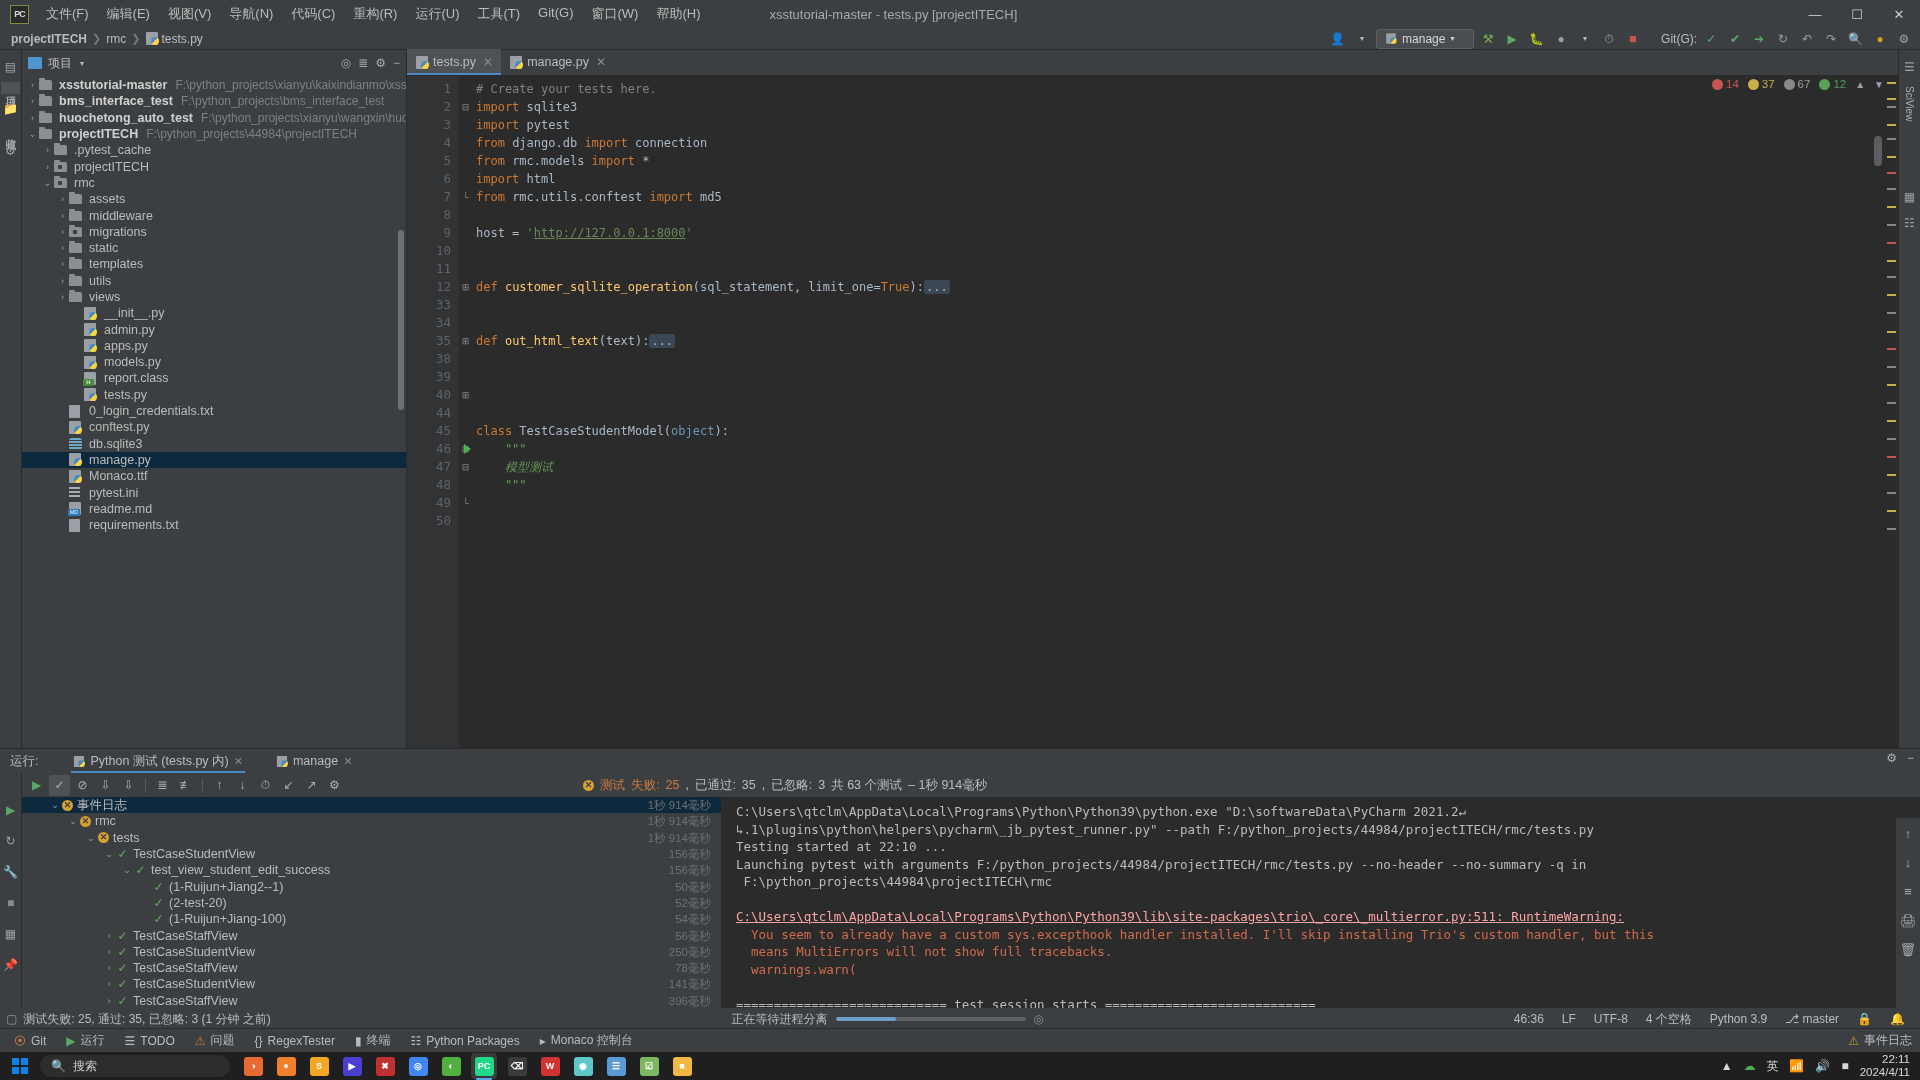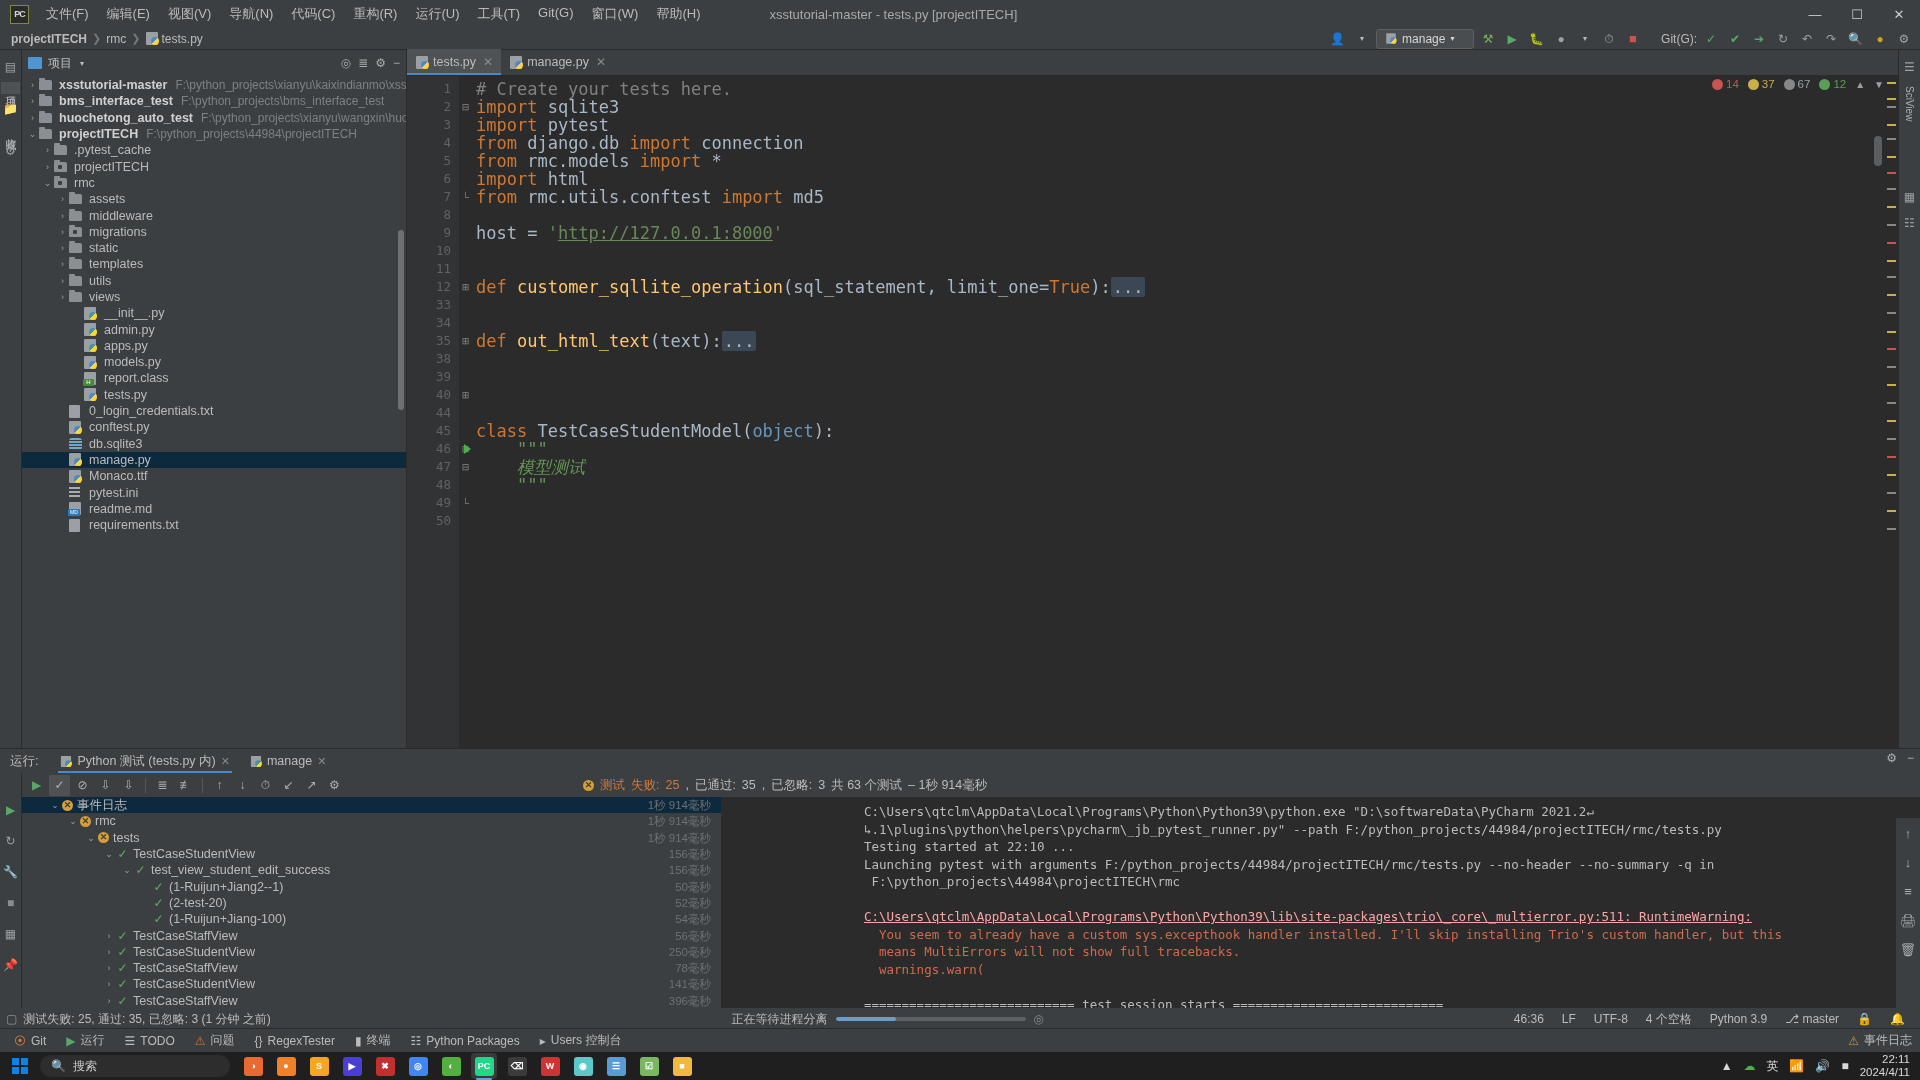--- a/index.html
+++ b/index.html
@@ -221,21 +221,21 @@
     border-left: 7px solid #4caf50; border-top: 5px solid transparent;
     border-bottom: 5px solid transparent;
   }
   .foldcol { width: 13px; background: #2b2b2b; flex-shrink: 0; padding-top: 4px; }
   .fmark {
     height: 18px; line-height: 18px; font-size: 9px; color: #8a8a8a;
     text-align: center;
   }
   .code {
     flex: 1; padding-top: 4px; font-family: "DejaVu Sans Mono", monospace;
-    font-size: 17px; overflow: hidden; position: relative;
+    font-size: 12px; overflow: hidden; position: relative;
   }
   .cline { height: 18px; line-height: 18px; white-space: pre; padding-left: 4px; }
   .kw   { color: #cc7832; }
   .str  { color: #6a8759; }
   .num  { color: #6897bb; }
   .cmt  { color: #808080; }
   .fn   { color: #ffc66d; }
   .cls  { color: #a9b7c6; }
   .id   { color: #a9b7c6; }
   .param{ color: #a9b7c6; }
@@ -283,21 +283,21 @@
   }
 
   
   .runpanel {
     position: absolute; left: 0; right: 0; bottom: 52px; height: 280px;
     background: #3c3f41; border-top: 1px solid #2b2b2b;
     display: flex; flex-direction: column;
   }
   .run-tabbar {
     height: 24px; display: flex; align-items: center; padding-left: 10px;
-    font-size: 12.5px; color: #bbbbbb; gap: 0;
+    font-size: 12.5px; color: #bbbbbb; gap: 13px;
   }
   .run-label { margin-right: 12px; color: #bbbbbb; }
   .run-tab {
     display: flex; align-items: center; gap: 5px; padding: 0 10px;
     height: 24px; position: relative;
   }
   .run-tab.active:after {
     content:''; position:absolute; bottom:0; left:8px; right:8px; height:2px;
     background:#4a88c7;
   }
@@ -343,21 +343,21 @@
     color: #62a862; font-size: 12px; flex-shrink: 0; width: 13px;
     text-align:center; display:inline-block;
   }
   .tt-label { padding-left: 4px; color: #bbbbbb; }
   .tt-time {
     margin-left: auto; color: #6e7174; font-size: 11.5px; padding-right: 4px;
   }
 
   .console {
     flex: 1; background: #2b2b2b; min-width: 0; position: relative;
-    display: flex; flex-direction: column; align-items: center;
+    display: flex; flex-direction: column;
   }
   .console-out {
     flex: 1; overflow: hidden; padding: 6px 10px 0 14px;
     font-family: "DejaVu Sans Mono", monospace; font-size: 12.5px;
     line-height: 17.5px; color: #bbbbbb; white-space: pre-wrap;
   }
   .c-white { color: #bbbbbb; }
   .c-blue  { color: #fca5a5; text-decoration: underline; }
   .c-red   { color: #cf6a4c; }
   .console-right {
@@ -1109,21 +1109,21 @@
     <span class="sb-item">
       <span>▮</span>
       <span>终端</span>
     </span>
     <span class="sb-item">
       <span>☷</span>
       <span>Python Packages</span>
     </span>
     <span class="sb-item">
       <span>▸</span>
-      <span>Users 控制台</span>
+      <span>Monaco 控制台</span>
     </span>
     <span class="sb-right">
       <span class="sb-item">
         <span style="color:#d0a020">⚠</span>
         <span>事件日志</span>
       </span>
     </span>
   </div>
 
   <div class="taskbar">

